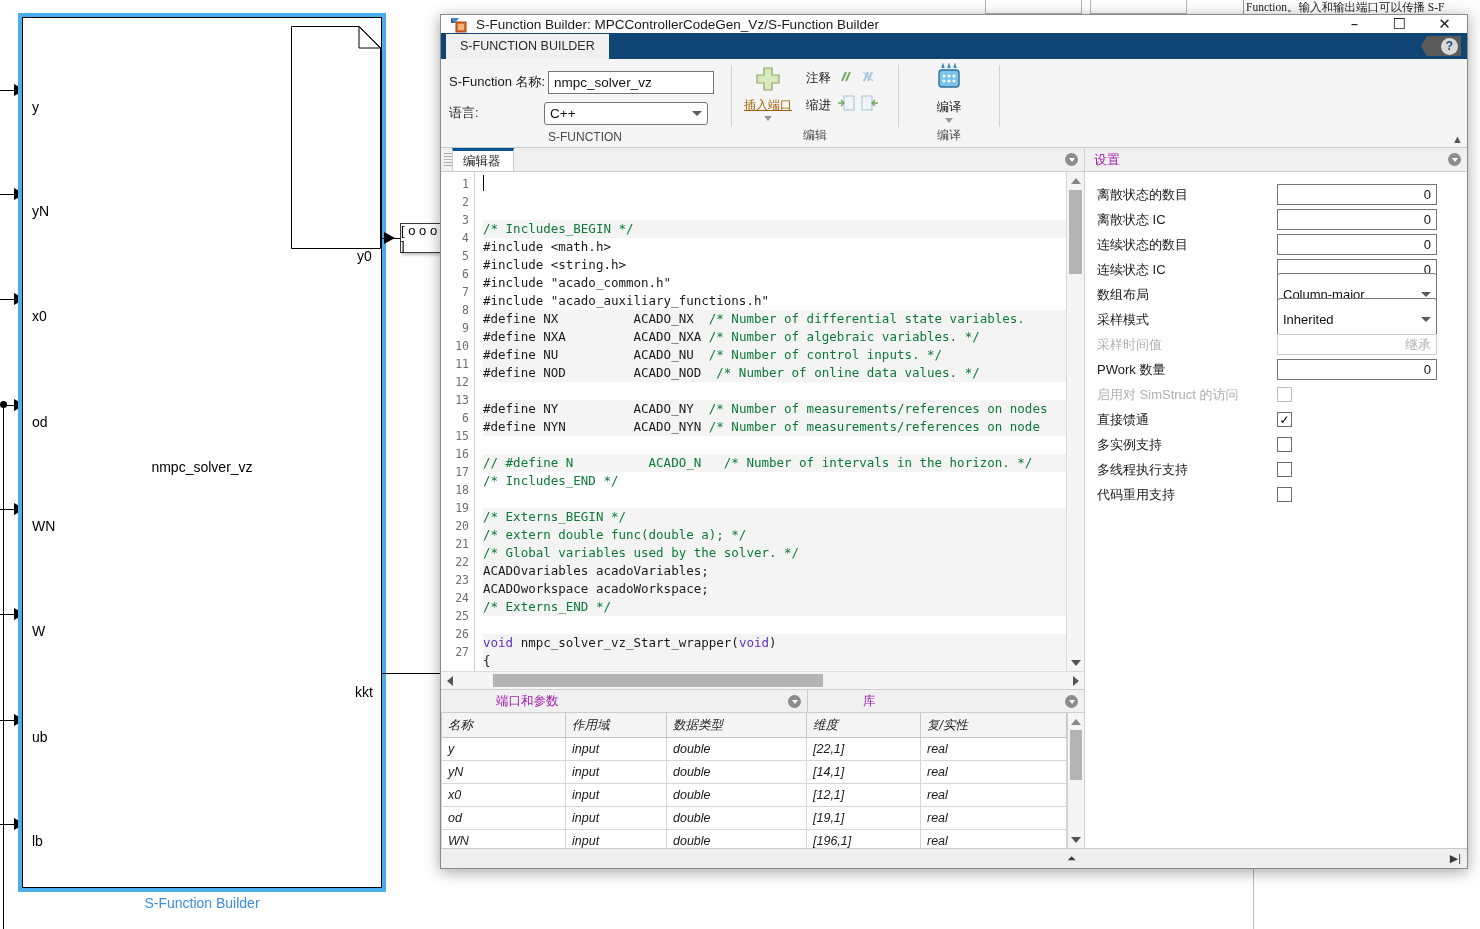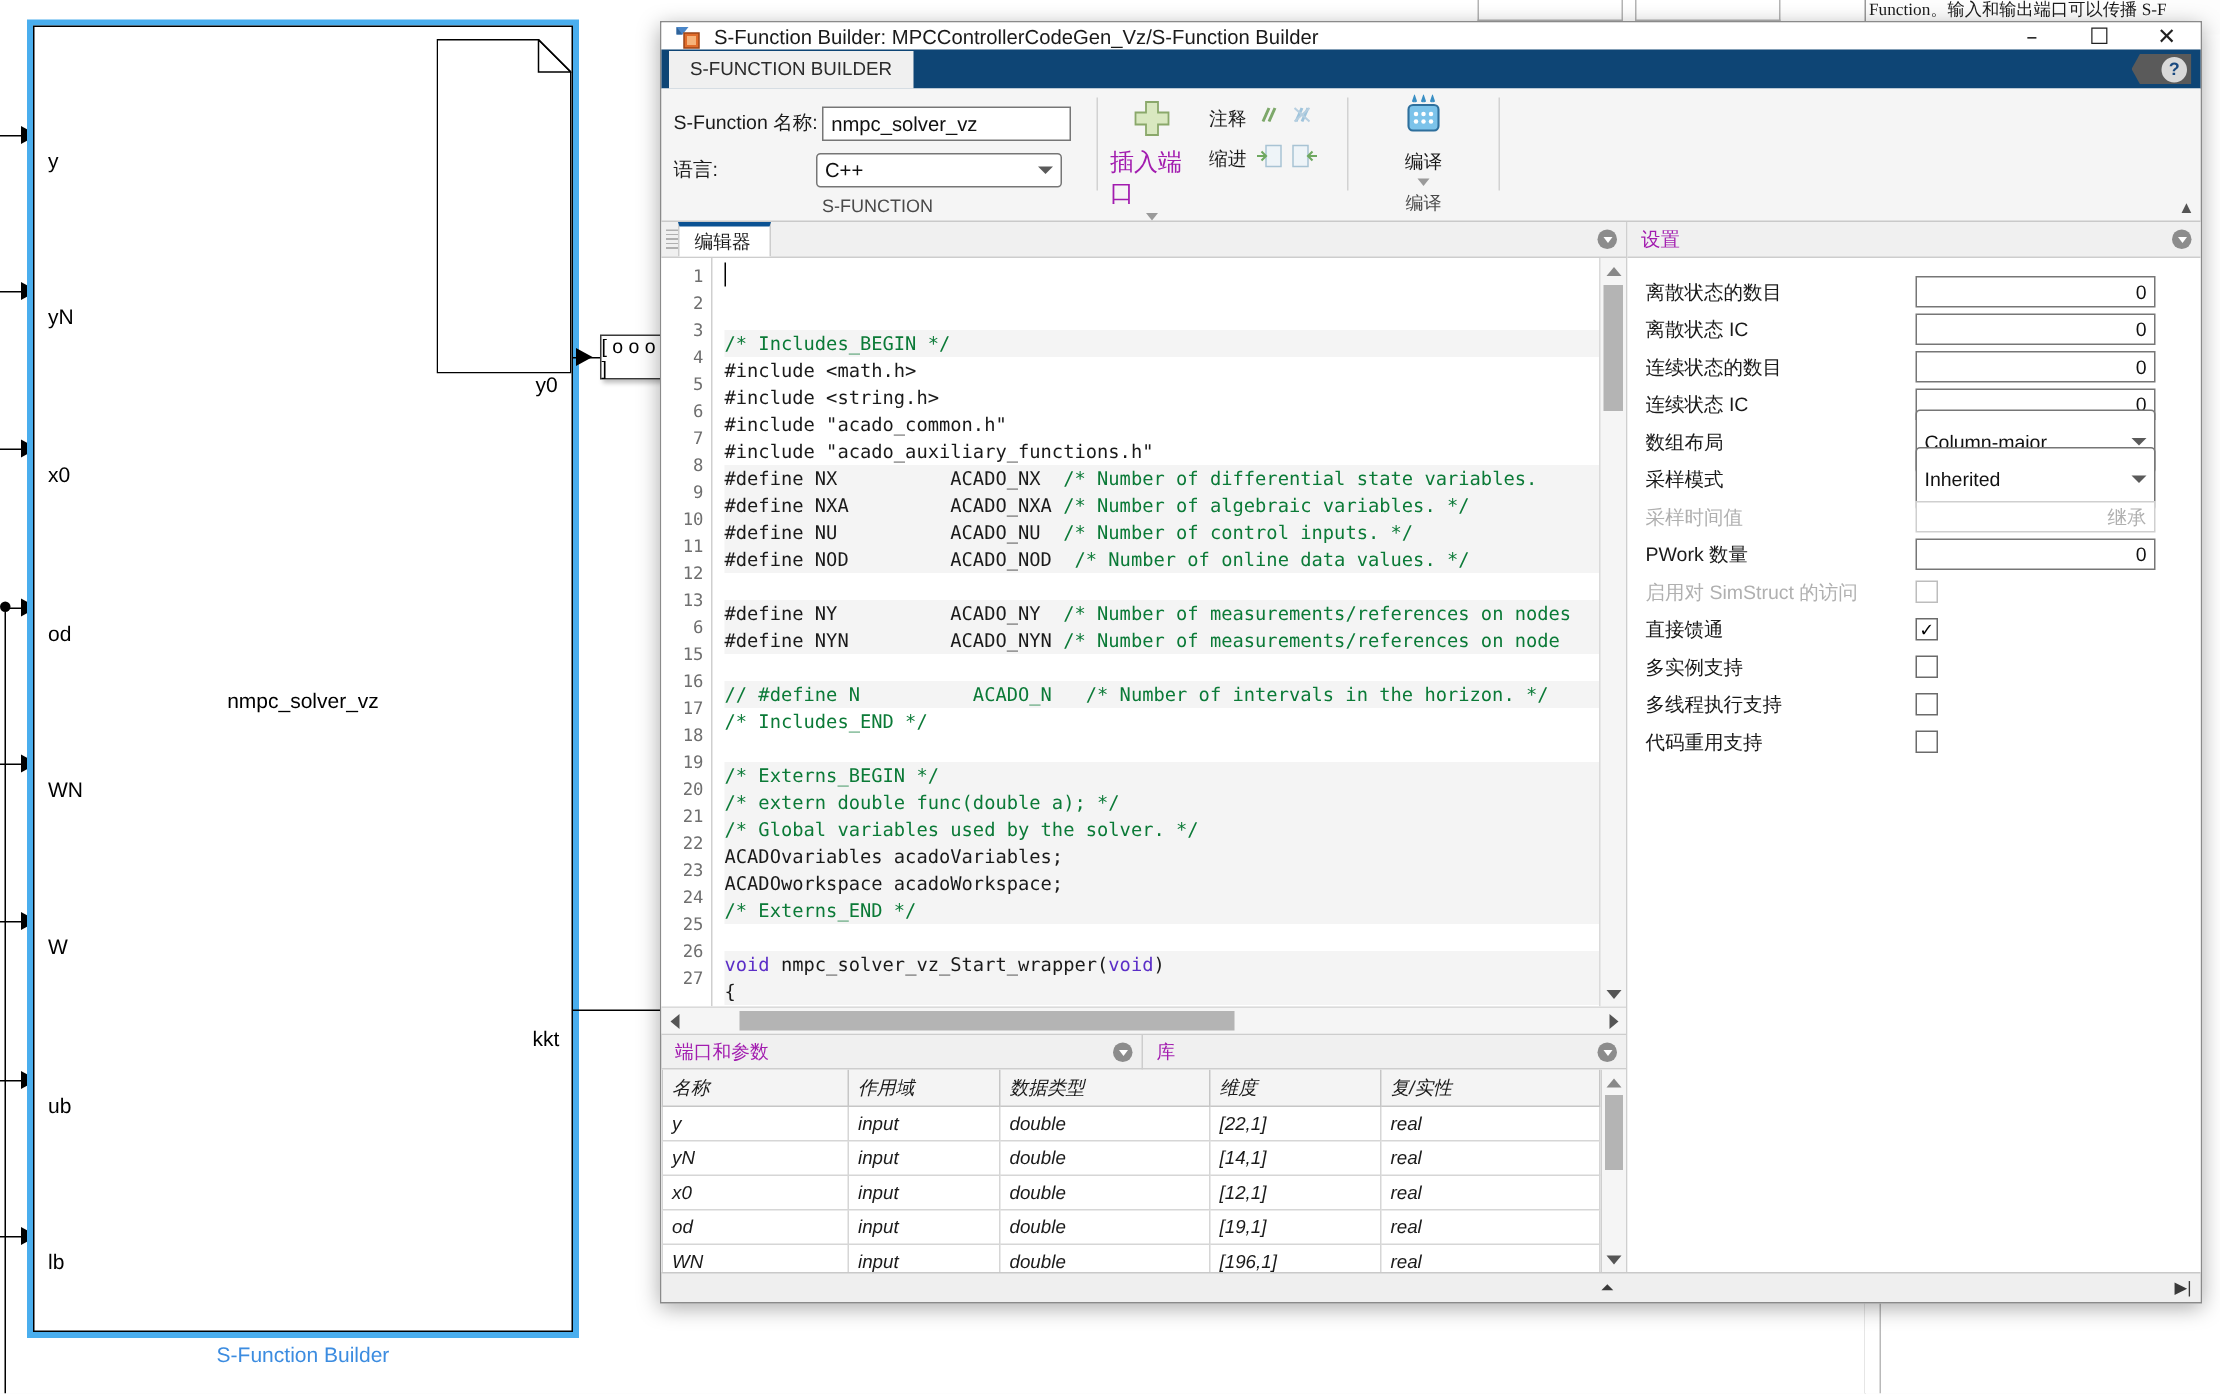--- a/index.html
+++ b/index.html
@@ -165,21 +165,21 @@
     border-radius: 3px; display: flex; align-items: center;
     justify-content: space-between;
   }
   .caret-dn {
     width: 0; height: 0; border-left: 5px solid transparent;
     border-right: 5px solid transparent; border-top: 5px solid #5a5a5a;
   }
 
   .g-edit { padding: 0 8px; min-width: 150px; }
   .btn-stack { display:flex; flex-direction: column; align-items: center; }
-  .dis-label { font-size: 16px; color: #a21caf; }
+  .dis-label { font-size: 12px; color: #a16207; text-decoration: underline; }
   .en-label { font-size: 12.5px; color: #1a1a1a; }
   .small-caret { width:0;height:0;border-left:4px solid transparent;border-right:4px solid transparent;border-top:5px solid #9a9a9a;margin-top:2px; }
 
   .g-compile { padding: 0 12px; min-width: 76px; }
 
   .collapse-arrow {
     position: absolute; right: 4px; bottom: 2px; font-size: 11px; color: #555;
   }
 
   
@@ -260,21 +260,21 @@
     height: 17px; background: #f5f5f5; border-top: 1px solid #dadada;
     display: flex; align-items: center; flex: none; position: relative;
   }
   .hscroll .htrack { position: absolute; left: 17px; right: 17px; top: 2px; bottom: 2px; }
   .hscroll .hthumb { position: absolute; left: 35px; width: 330px; top: 0; bottom: 0; background: #b4b4b4; }
   .hs-btn { width: 17px; height: 17px; display:flex;align-items:center;justify-content:center; }
 
   
   .bottom-split { height: 158px; display: flex; flex-direction: column; flex: none; border-top: 1px solid #cdcdcd;}
   .bh-row { display: flex; height: 23px; flex: none; }
-  .bh-cell { position: relative; display: flex; align-items: center; border-bottom: 1px solid #cdcdcd; }
+  .bh-cell { position: relative; display: flex; align-items: center; border-bottom: 1px solid #cdcdcd; padding-left: 46px; }
   .bh-cell.first { width: 320px; border-right: 1px solid #cdcdcd; }
   .bh-cell.second { flex: 1; }
 
   .tbl-wrap { flex: 1; display: flex; background: #fff; min-height: 0; overflow: hidden; font-style: italic; }
   table.ports { border-collapse: collapse; width: 100%; table-layout: fixed; }
   table.ports th {
     background: #f4f4f4; font-weight: normal; font-size: 12.5px; color: #1a1a1a;
     text-align: left; padding: 3px 6px; border: 1px solid #c6c6c6;
     border-top: none; height: 18px;
   }

